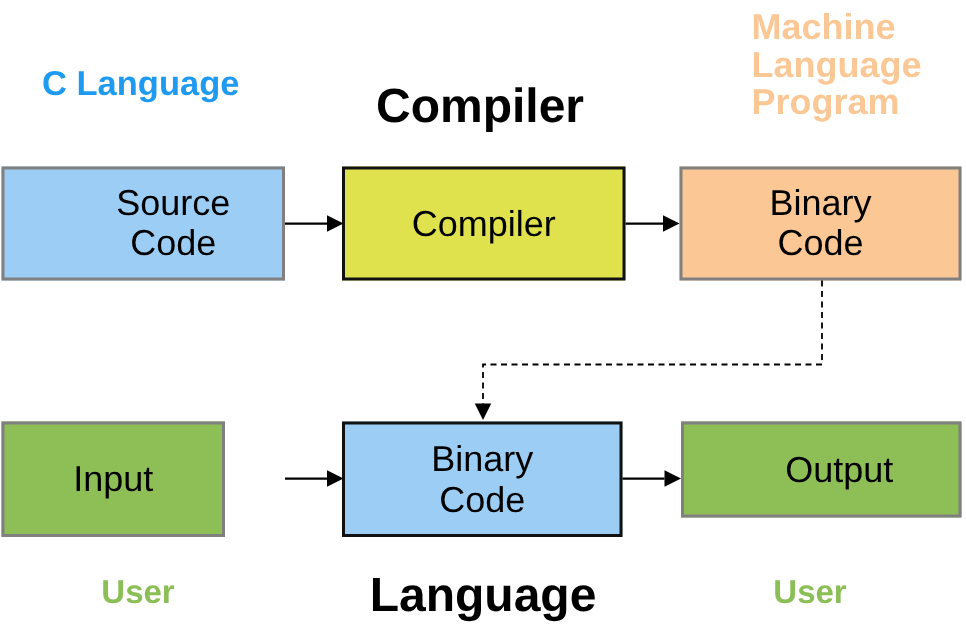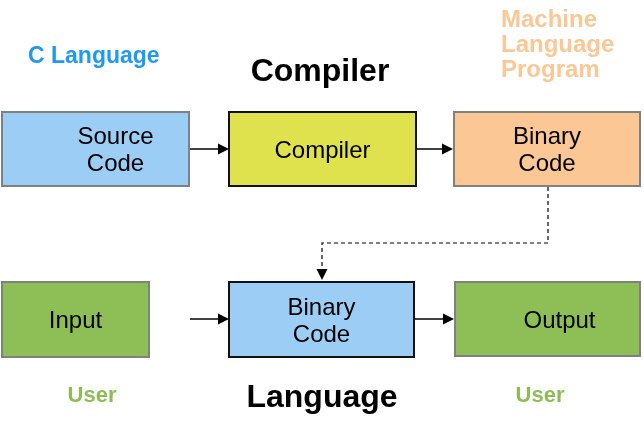--- a/index.html
+++ b/index.html
@@ -23,21 +23,21 @@
   .fill-blue{background:var(--box-blue);}
   .fill-yellow{background:var(--box-yellow);}
   .fill-orange{background:var(--box-orange);}
   .fill-green{background:var(--box-green);}
 
   #box-source  {left:1px;  top:111px;width:189px;height:76px;padding-left:40px;}
   #box-compiler{left:228px;top:111px;width:189px;height:76px;}
   #box-binary-top{left:453px;top:111px;width:188px;height:76px;}
   #box-input   {left:1px;  top:281px;width:149px;height:77px;}
   #box-binary-mid{left:228px;top:281px;width:187px;height:77px;}
-  #box-output  {left:454px;top:281px;width:187px;height:76px;padding-left:24px;}
+  #box-output  {left:454px;top:281px;width:187px;height:64px;padding-left:24px;}
 
   .annot{position:absolute;font-weight:bold;white-space:pre-line;}
   #lbl-c-program{left:28px;top:42px;font-size:23px;color:var(--text-blue);}
   #lbl-compiling{left:320px;top:52px;transform:translateX(-50%);font-size:32px;color:#000;}
   #lbl-mlp{left:501px;top:6px;font-size:24px;line-height:25px;color:var(--text-orange);}
   #lbl-user-left{left:92px;top:382px;transform:translateX(-50%);font-size:22px;color:var(--text-green);}
   #lbl-executing{left:322px;top:378px;transform:translateX(-50%);font-size:32px;color:#000;}
   #lbl-user-right{left:540px;top:382px;transform:translateX(-50%);font-size:22px;color:var(--text-green);}
 
   #arrow-layer{position:absolute;left:0;top:0;pointer-events:none;}

